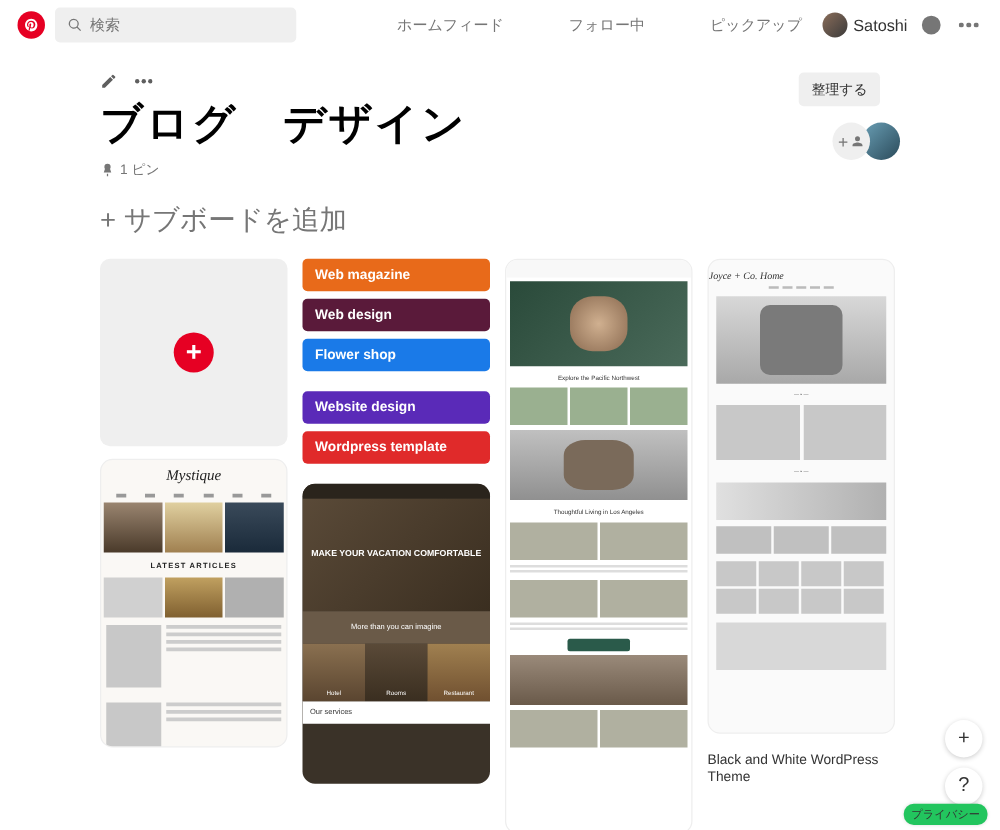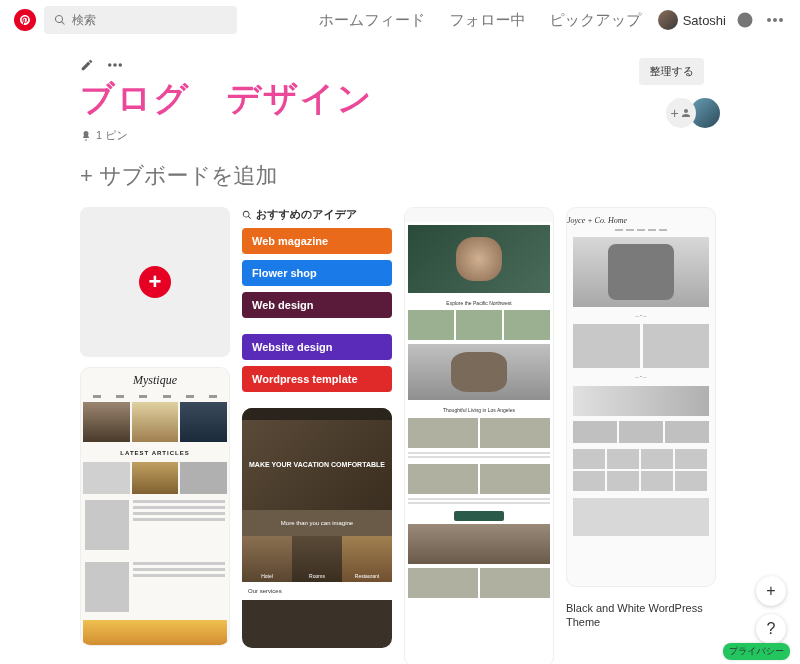--- a/index.html
+++ b/index.html
@@ -6,31 +6,31 @@
 body { font-family: -apple-system, "Hiragino Sans", sans-serif; background: #fff; width: 800px; height: 664px; overflow: hidden; position: relative; }
 
 
 .header { display: flex; align-items: center; height: 40px; padding: 0 14px; gap: 8px; }
 .logo { width: 22px; height: 22px; background: #e60023; border-radius: 50%; display: flex; align-items: center; justify-content: center; flex-shrink: 0; }
 .logo svg { width: 12px; height: 12px; fill: #fff; }
 .searchbar { flex: 1; max-width: 330px; height: 28px; background: #efefef; border-radius: 4px; display: flex; align-items: center; padding: 0 10px; gap: 6px; }
 .searchbar input { border: none; background: transparent; outline: none; font-size: 12px; flex: 1; color: #333; }
 .searchbar svg { width: 12px; height: 12px; fill: #767676; }
 .spacer { flex: 1; }
-.navlink { font-size: 15px; color: #767676; padding: 0 8px; cursor: pointer; white-space: nowrap; }
+.navlink { font-size: 12px; color: #767676; padding: 0 8px; cursor: pointer; white-space: nowrap; margin-left: 28px; }
 .user { display: flex; align-items: center; gap: 5px; cursor: pointer; }
 .user .avatar { width: 20px; height: 20px; border-radius: 50%; background: linear-gradient(135deg,#8a6d5a,#3a3a3a); }
 .user span { font-size: 13px; color: #333; }
 .icon-btn { width: 22px; height: 22px; display: flex; align-items: center; justify-content: center; cursor: pointer; color: #767676; }
 
 
 .board-hdr { padding: 18px 80px 0; position: relative; }
 .tools { display: flex; align-items: center; gap: 14px; margin-bottom: 4px; }
 .tools svg { width: 14px; height: 14px; fill: #5f5f5f; }
-.board-title { font-size: 34px; font-weight: 700; color: #ec4899; letter-spacing: 2px; margin-bottom: 6px; }
+.board-title { font-size: 34px; font-weight: 700; color: #000000; letter-spacing: 2px; margin-bottom: 6px; }
 .pin-count { display: flex; align-items: center; gap: 4px; font-size: 11px; color: #767676; }
 .pin-count svg { width: 12px; height: 12px; fill: #767676; }
 .organize-btn { position: absolute; right: 96px; top: 18px; background: #efefef; border-radius: 4px; padding: 6px 10px; font-size: 11px; color: #333; cursor: pointer; }
 .collab { position: absolute; right: 80px; top: 58px; display: flex; align-items: center; }
 .collab .add { width: 30px; height: 30px; border-radius: 50%; background: #efefef; display: flex; align-items: center; justify-content: center; margin-right: -6px; z-index: 1; }
 .collab .add::before { content: "+"; font-size: 14px; color: #767676; margin-right: 1px; }
 .collab .add svg { width: 12px; height: 12px; fill: #767676; }
 .collab .av { width: 30px; height: 30px; border-radius: 50%; background: linear-gradient(135deg,#6a9fb5,#2a4a5a); }
 
 
@@ -47,21 +47,21 @@
 
 .ideas-hdr { display: flex; align-items: center; gap: 4px; font-size: 11px; font-weight: 600; color: #333; margin-bottom: 6px; }
 .ideas-hdr svg { width: 10px; height: 10px; fill: #333; }
 .chip { padding: 7px 10px; border-radius: 4px; color: #fff; font-size: 11px; font-weight: 600; margin-bottom: 6px; cursor: pointer; }
 
 
 .pin { width: 150px; border-radius: 10px; overflow: hidden; background: #f5f5f5; position: relative; }
 .pin-title { font-size: 11px; color: #333; margin-top: 4px; line-height: 1.3; }
 
 
-.mystique { height: 279px; background: #faf8f5; border: 1px solid #eee; }
+.mystique { height: 231px; background: #faf8f5; border: 1px solid #eee; }
 .mystique .logo-row { text-align: center; font-family: Georgia, serif; font-style: italic; font-size: 12px; padding: 5px 0; color: #222; }
 .mystique .menu-row { display: flex; justify-content: space-around; padding: 2px 4px; }
 .mystique .menu-row span { width: 8px; height: 3px; background: #999; }
 .mystique .hero { display: flex; gap: 2px; padding: 2px; }
 .mystique .hero div { flex: 1; height: 40px; }
 .mystique .h1 { background: linear-gradient(#9a8570,#4a3a2a); }
 .mystique .h2 { background: linear-gradient(#e0d0a0,#a08050); }
 .mystique .h3 { background: linear-gradient(#3a4a5a,#1a2a3a); }
 .mystique .sec-title { text-align: center; font-size: 6px; font-weight: 700; letter-spacing: 1px; padding: 6px 0; color: #222; }
 .mystique .row2 { display: flex; gap: 2px; padding: 0 2px; }
@@ -242,29 +242,23 @@
             <div></div>
             <div></div>
           </div>
         </div>
       <div class="sun"></div>
     </div>
   </div>
 
   <div class="col">
     <div>
-      <div class="ideas-hdr">
-        <svg viewBox="0 0 24 24">
-            <path d="M10 2a8 8 0 016.3 12.9l5.4 5.4-1.4 1.4-5.4-5.4A8 8 0 1110 2zm0 2a6 6 0 100 12 6 6 0 000-12z"></path>
-          </svg>
-        <span>おすすめのアイデア</span>
-      </div>
       <div class="chip" style="background: rgb(232, 106, 26);">Web magazine</div>
+      <div class="chip" style="background: rgb(90, 26, 58);">Web design</div>
       <div class="chip" style="background: rgb(26, 122, 232);">Flower shop</div>
-      <div class="chip" style="background: rgb(90, 26, 58);">Web design</div>
       <div class="chip" style="background: rgb(90, 42, 184); margin-top: 16px;">Website design</div>
       <div class="chip" style="background: rgb(224, 42, 42);">Wordpress template</div>
     </div>
     <div class="pin vacation">
       <div class="bar"></div>
       <div class="hero">
           <div class="t1">MAKE YOUR VACATION COMFORTABLE</div>
         </div>
       <div class="strip">More than you can imagine</div>
       <div class="tiles">

